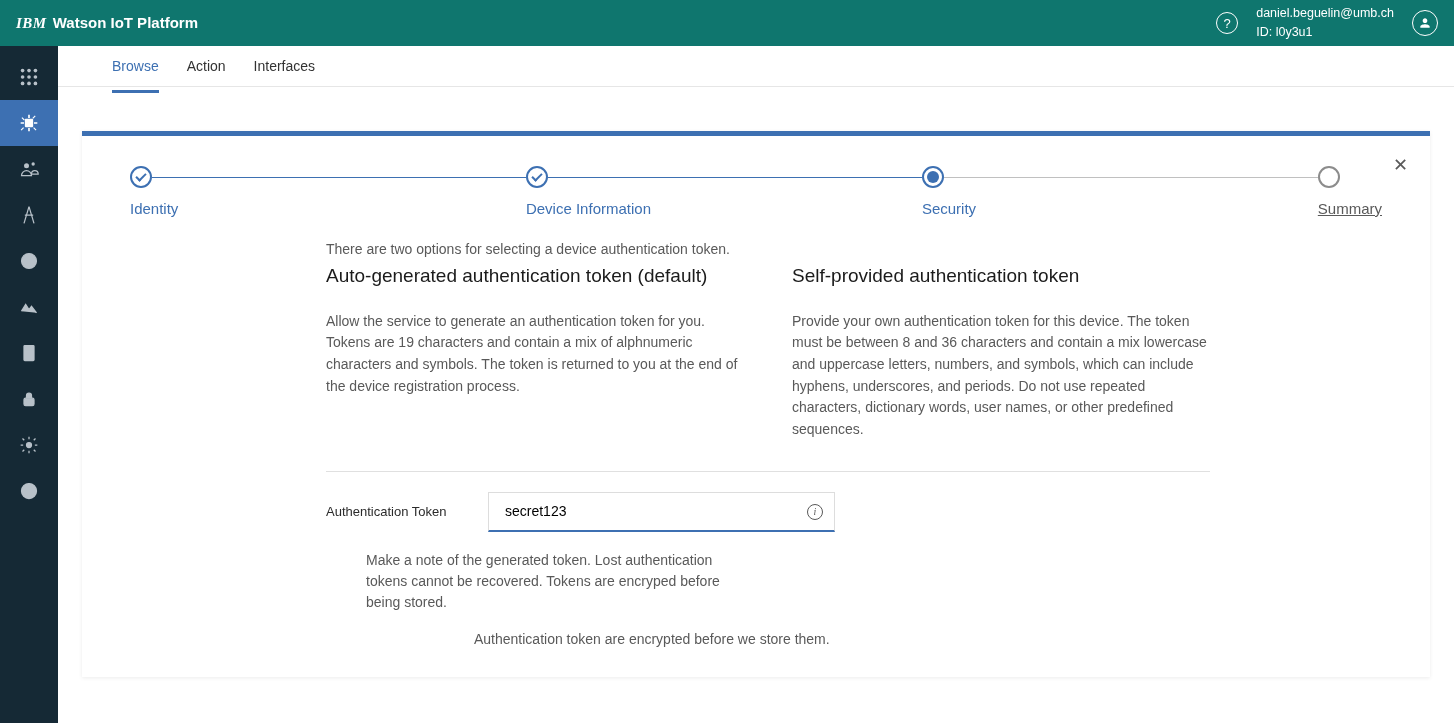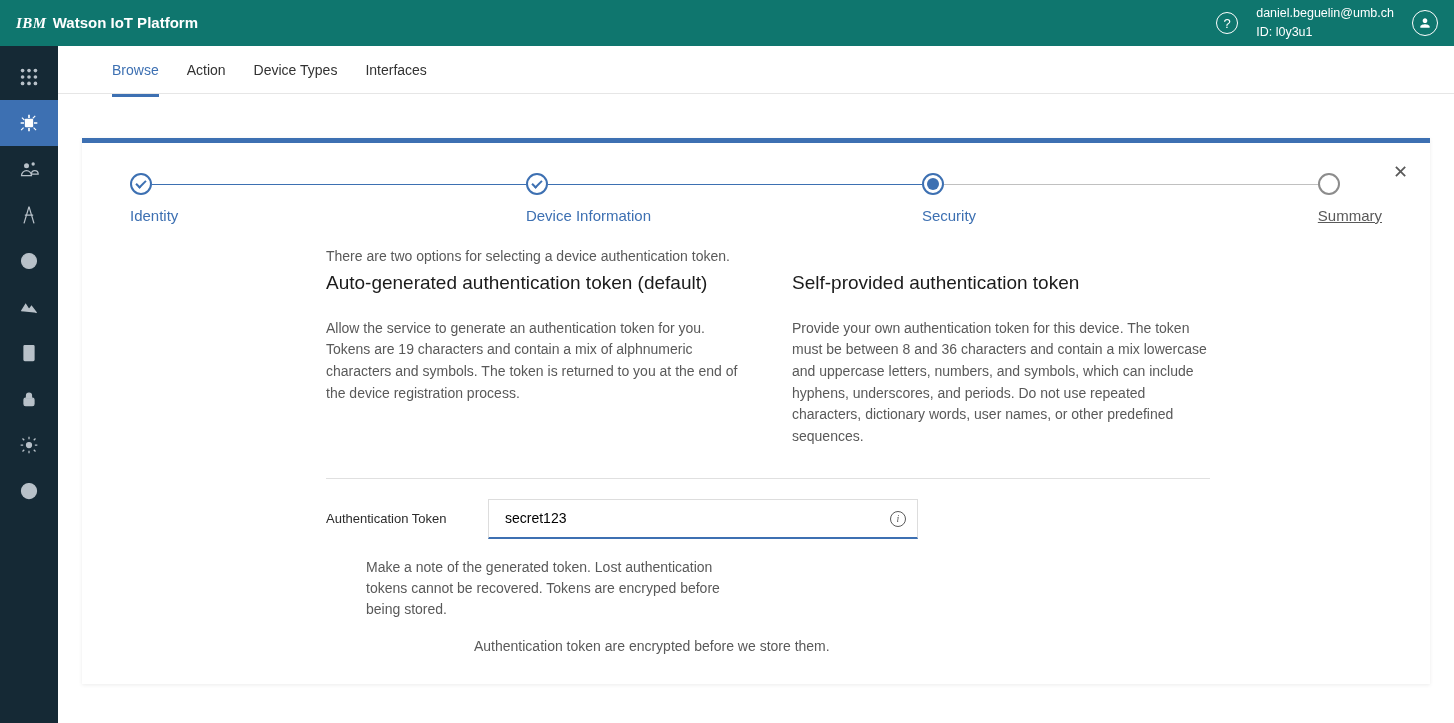--- a/index.html
+++ b/index.html
@@ -15,21 +15,21 @@
   .user-icon{width:26px;height:26px;border:1.5px solid #fff;border-radius:50%;display:flex;align-items:center;justify-content:center;cursor:pointer;}
   .user-icon svg{width:14px;height:14px;fill:#fff;}
   .app{display:flex;height:calc(100% - 46px);}
   .sidebar{width:58px;background:#152935;display:flex;flex-direction:column;padding-top:4px;}
   .sb-item{height:46px;display:flex;align-items:center;justify-content:center;color:#b8c1c9;cursor:pointer;}
   .sb-item.active{background:#3d70b2;color:#fff;}
   .sb-item svg{width:20px;height:20px;fill:currentColor;}
   .sb-grid{margin-top:4px;}
   .sb-grid svg{width:22px;height:22px;}
   .main{flex:1;background:#fff;display:flex;flex-direction:column;overflow:hidden;}
-  .tabs{height:48px;display:flex;align-items:center;padding:0 54px;gap:28px;border-bottom:1px solid #e6e6e6;}
+  .tabs{height:41px;display:flex;align-items:center;padding:0 54px;gap:28px;border-bottom:1px solid #e6e6e6;}
   .tab{font-size:14px;color:#323232;cursor:pointer;padding:18px 0;position:relative;}
   .tab.active{color:#3d70b2;font-weight:500;}
   .tab.active::after{content:"";position:absolute;left:0;right:0;bottom:-1px;height:3px;background:#3d70b2;}
   .canvas{flex:1;padding:44px 24px 0 24px;overflow:auto;}
   .card{background:#fff;border-top:5px solid #3d70b2;box-shadow:0 1px 4px rgba(0,0,0,0.08);position:relative;padding:30px 48px;}
   .close-x{position:absolute;top:18px;right:22px;font-size:18px;color:#5a5a5a;cursor:pointer;}
   .card-title{font-size:28px;color:#1b1b1b;font-weight:400;margin-bottom:36px;}
   .stepper{display:flex;align-items:flex-start;margin-bottom:24px;}
   .step{flex:1;display:flex;flex-direction:column;align-items:flex-start;position:relative;}
   .step:last-child{flex:0 0 auto;}
@@ -46,21 +46,21 @@
   .step-label.pending{color:#595959;font-weight:400;text-decoration:underline;}
   .content{padding-left:196px;max-width:1080px;}
   .intro{font-size:14px;color:#595959;margin-bottom:6px;}
   .cols{display:flex;gap:48px;}
   .col{flex:1;}
   .col h3{font-size:19px;color:#1b1b1b;font-weight:400;line-height:1.35;margin-bottom:22px;}
   .col p{font-size:14px;color:#595959;line-height:1.55;}
   hr.sep{border:none;border-top:1px solid #e0e0e0;margin:30px 0 20px;}
   .field-row{display:flex;align-items:center;gap:32px;}
   .field-label{font-size:13px;color:#2b2b2b;font-weight:500;min-width:130px;}
-  .input-wrap{position:relative;width:430px;}
+  .input-wrap{position:relative;width:347px;}
   .token-input{width:100%;height:40px;border:none;border:1px solid #ddd;border-bottom:2px solid #3d70b2;padding:0 40px 0 16px;font-size:14px;font-family:inherit;outline:none;}
   .info-ico{position:absolute;right:12px;top:50%;transform:translateY(-50%);width:16px;height:16px;border:1px solid #595959;border-radius:50%;display:flex;align-items:center;justify-content:center;font-size:10px;font-family:serif;font-style:italic;color:#595959;}
   .note{font-size:14px;color:#595959;line-height:1.5;margin-top:18px;padding-left:40px;max-width:410px;}
   .enc-note{font-size:14px;color:#595959;margin-top:18px;padding-left:148px;}
 </style>
 </head>
 <body>
 
 <div class="header">
   <div class="header-logo">
@@ -150,21 +150,20 @@
           <circle cx="12" cy="12" r="9"></circle>
           <path d="M12 3l4 9-4 9M12 3l-4 9 4 9"></path>
         </svg>
     </div>
   </div>
 
   <div class="main">
     <div class="tabs">
       <div class="tab active">Browse</div>
       <div class="tab">Action</div>
-      <div class="tab">Device Types</div>
       <div class="tab">Interfaces</div>
     </div>
 
     <div class="canvas">
       <div class="card">
         <div class="close-x">✕</div>
 
         <div class="stepper">
           <div class="step">
             <div class="circ done"></div>

